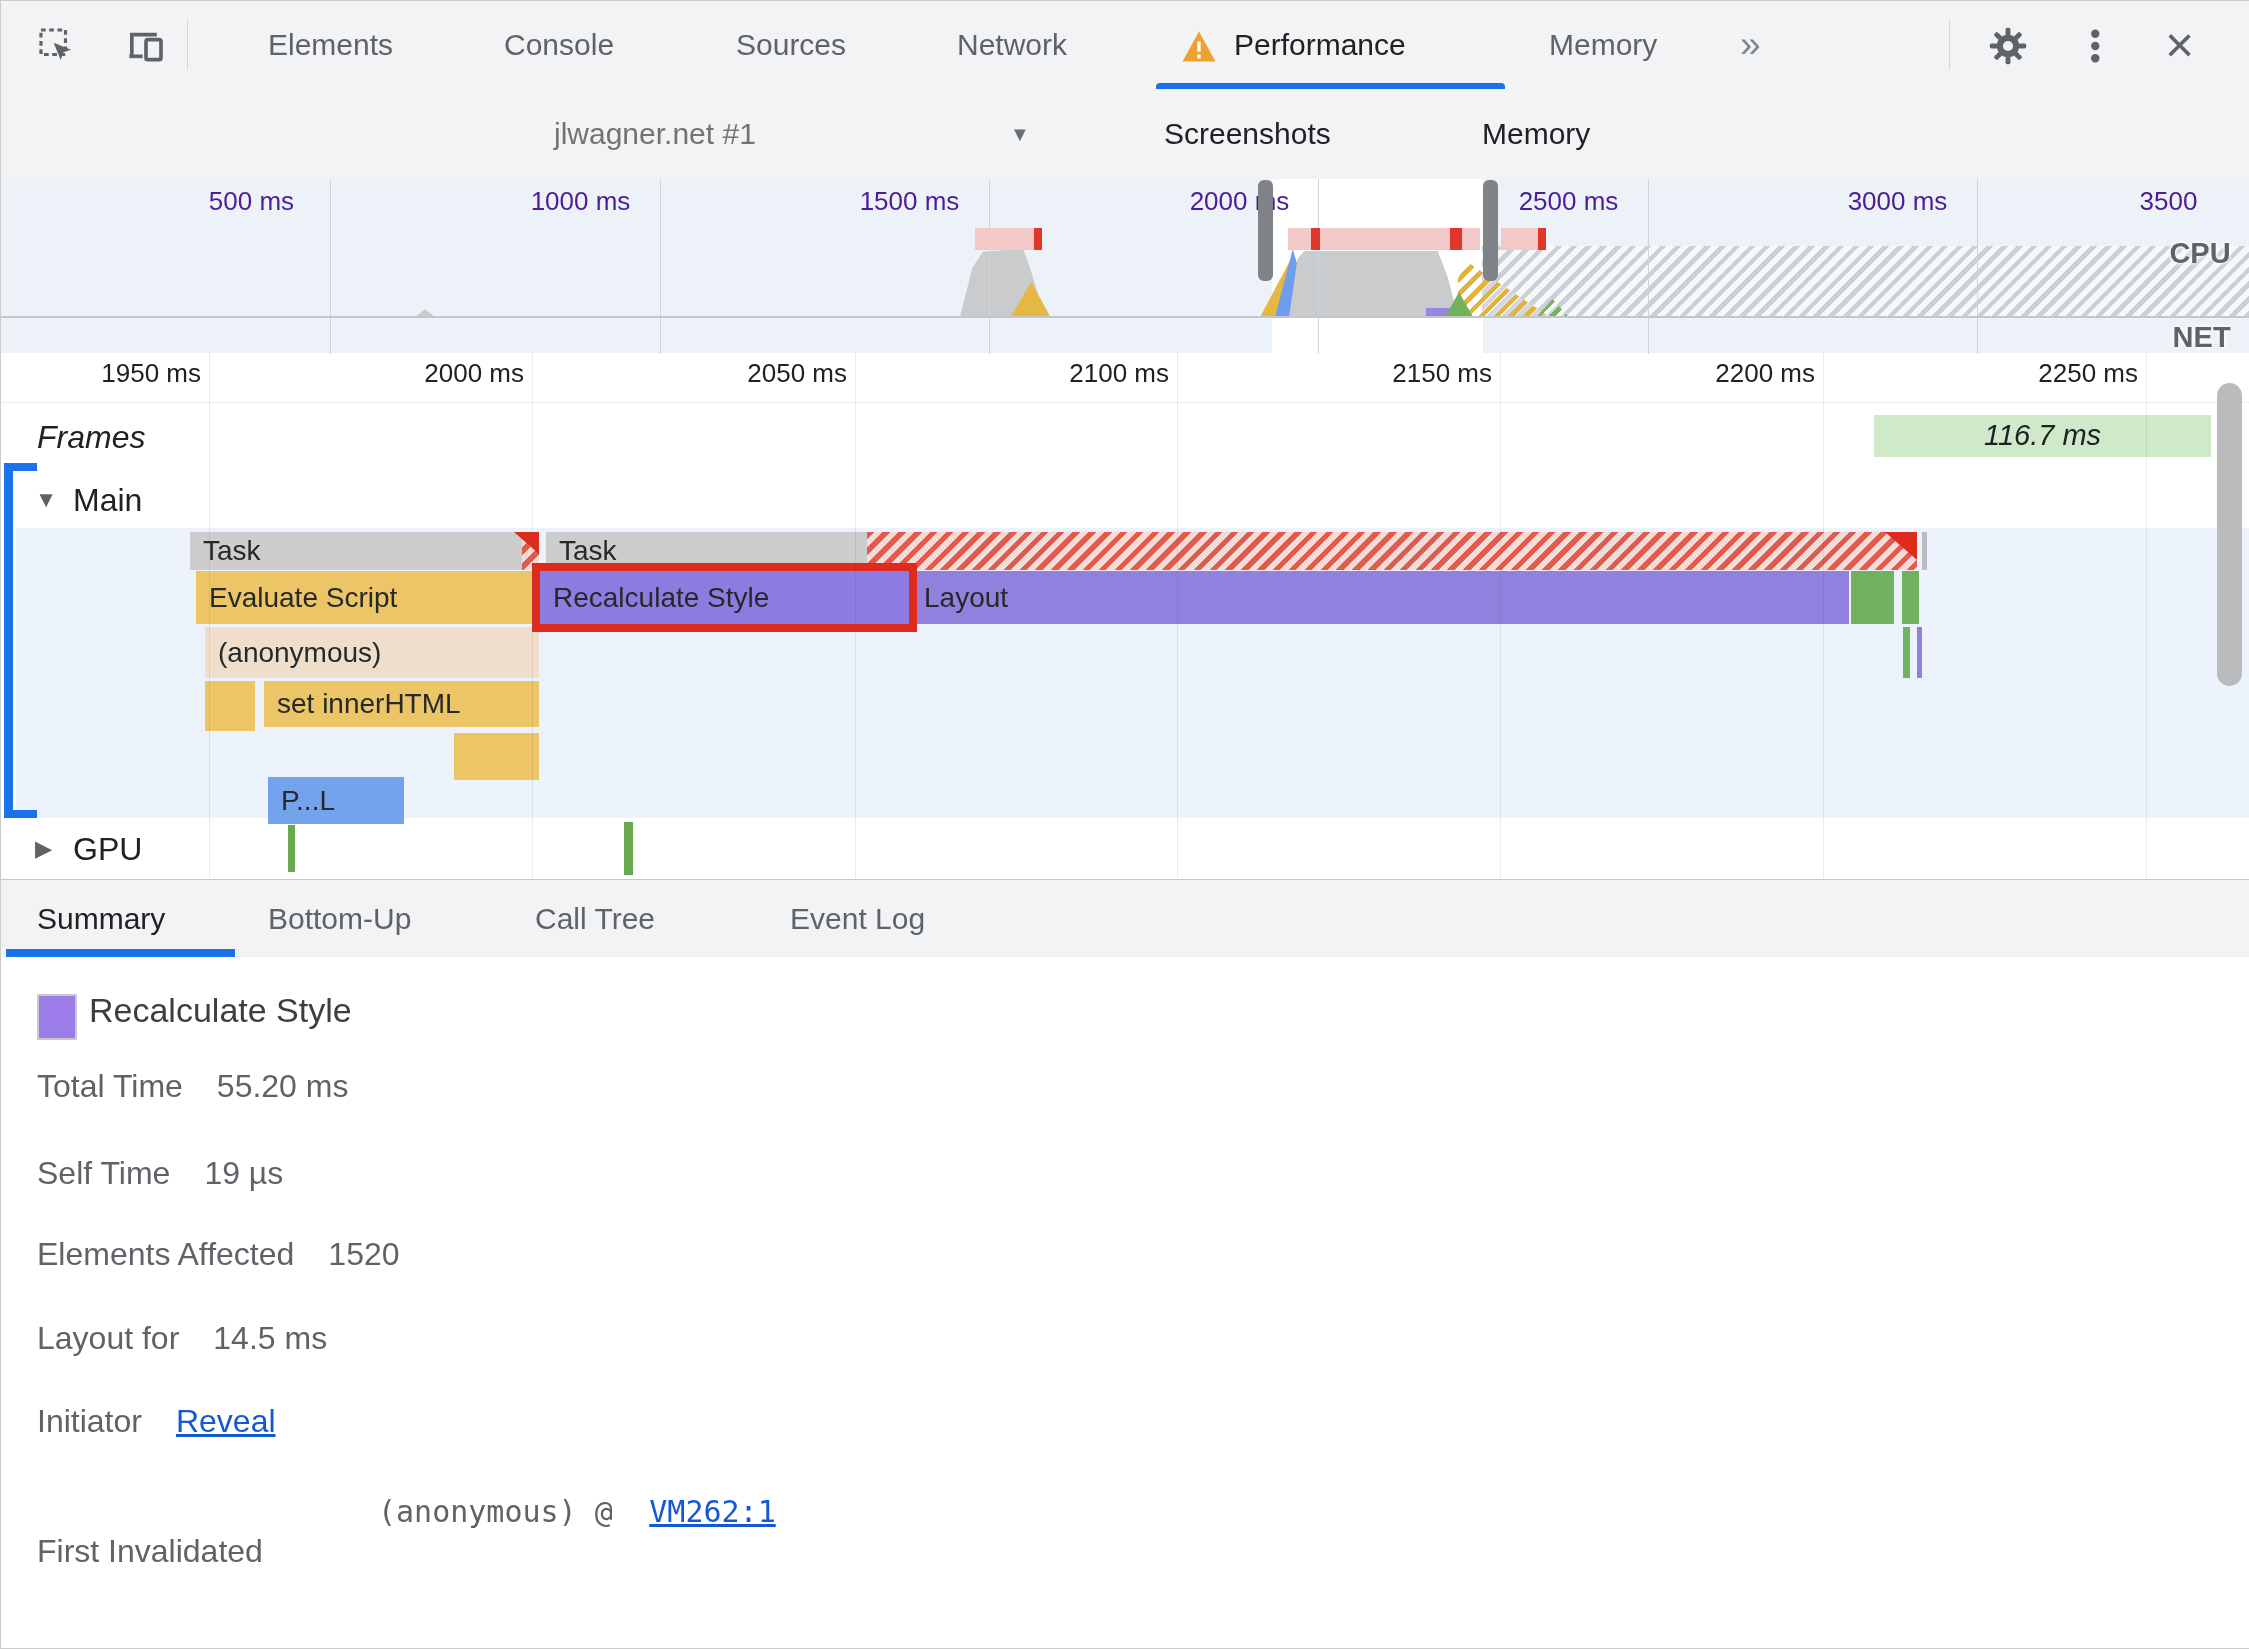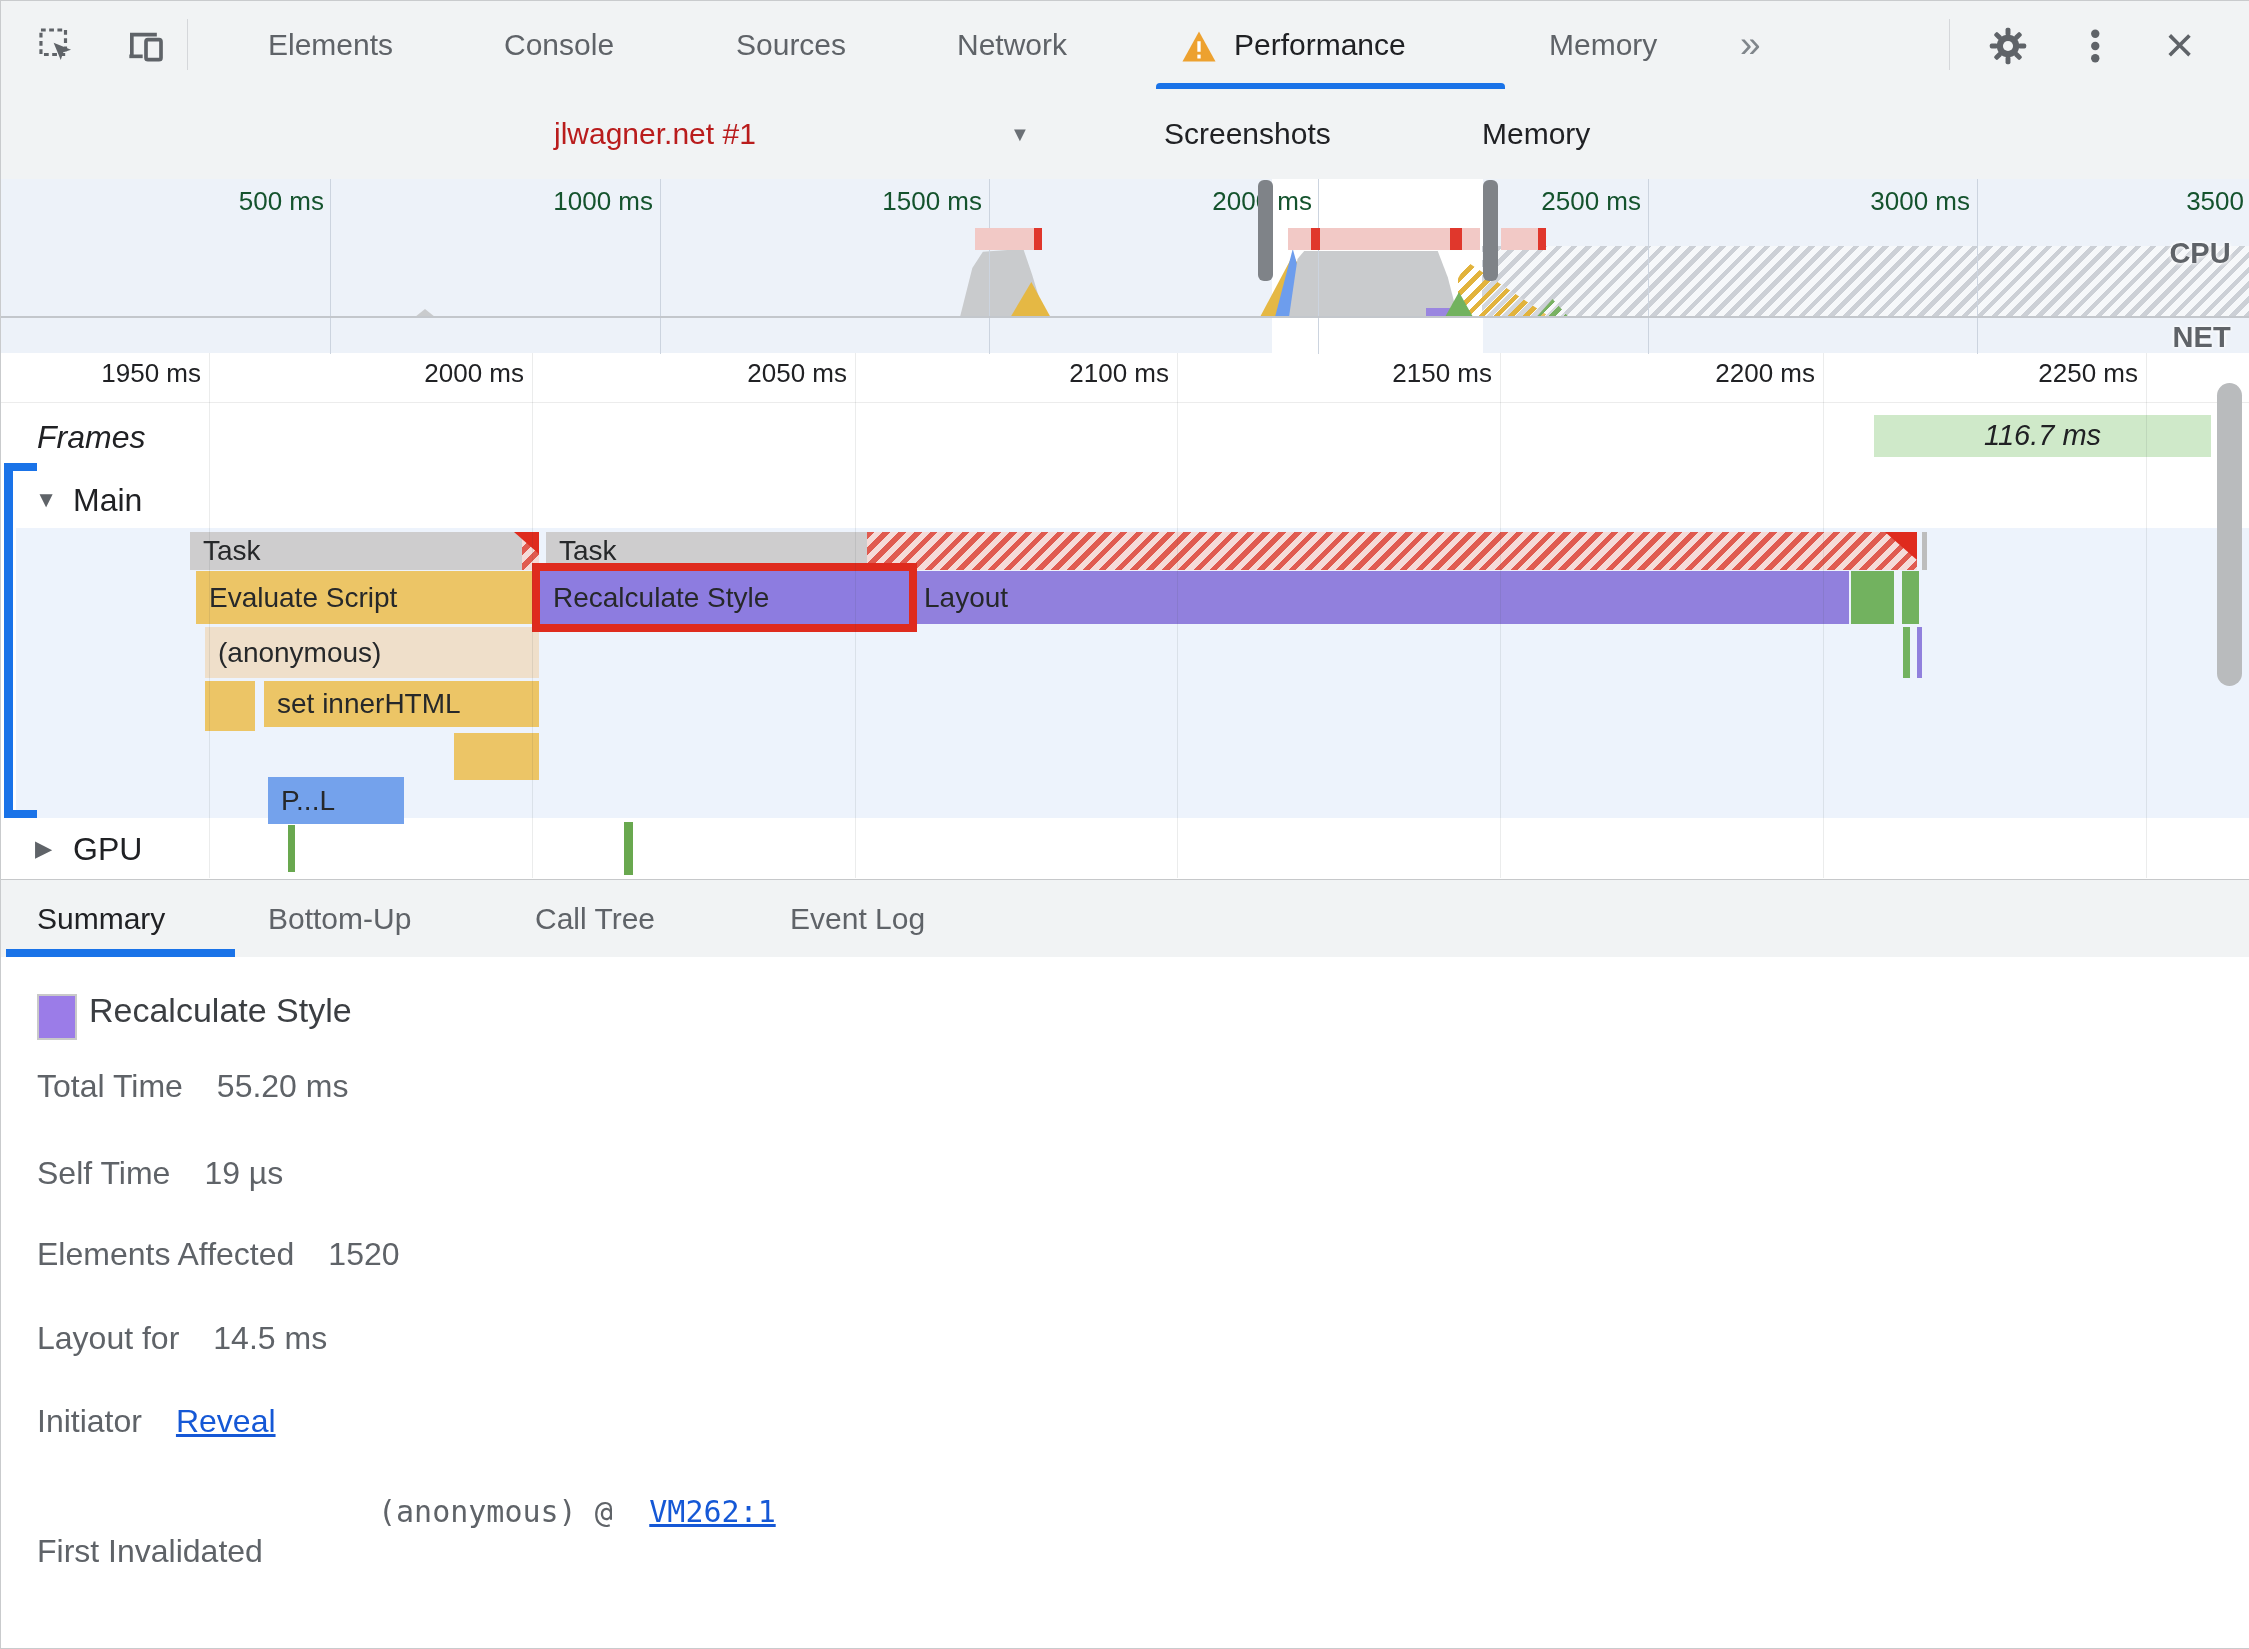--- a/index.html
+++ b/index.html
@@ -10,26 +10,26 @@
   
   .tabbar{left:0;top:0;width:100%;height:88px;background:#f1f3f4;border-bottom:1.3px solid #dadce0;}
   .tabbar .tab{position:absolute;top:0;height:88px;line-height:88px;font-size:30px;color:#5f6368;}
   .tabbar .tab.active{color:#202124;}
   .vsep{position:absolute;width:1.3px;background:#d5d7da;}
   .tab-underline{position:absolute;background:#1a73e8;height:6.6px;border-radius:4px 4px 0 0;}
   .icon-btn{position:absolute;display:flex;align-items:center;justify-content:center;}
   .glyph{color:#5f6368;}
   
   .toolbar{left:0;top:88px;width:100%;height:90px;background:#f1f3f4;border-bottom:1.3px solid #dadce0;}
-  .toolbar .label{position:absolute;font-size:30px;color:#b91c1c;height:90px;line-height:90px;}
+  .toolbar .label{position:absolute;font-size:30px;color:#737373;height:90px;line-height:90px;}
   .checkbox{position:absolute;top:117px;width:29px;height:29px;border:2px solid #70757a;border-radius:5.3px;background:#fff;}
   
   .overview{left:0;top:178px;width:100%;height:175px;background:#edf2f9;border-bottom:1.3px solid #d7dbe0;}
   .ov-grid{position:absolute;top:0;height:175px;width:1.3px;background:#ccd4df;z-index:3;}
-  .ov-label{position:absolute;top:6.6px;width:145px;text-align:right;font-size:26px;color:#14532d;z-index:6;}
+  .ov-label{position:absolute;top:6.6px;width:145px;text-align:center;font-size:26px;color:#4c1d95;z-index:6;}
   .ov-window{position:absolute;left:1271px;top:0;width:211px;height:175px;background:#fff;z-index:1;}
   .ov-handle{position:absolute;top:1.3px;width:14.5px;height:101px;background:#7f8388;border-radius:6px;z-index:7;}
   .pink-bar{position:absolute;top:49px;height:22.4px;background:#f2c9c6;z-index:5;}
   .red-seg{position:absolute;top:49px;height:22.4px;background:#e0372c;z-index:6;}
   .cpu-shape{position:absolute;z-index:2;}
   .gray-hatch{background:repeating-linear-gradient(135deg,#ccd0d6 0 4.6px,#f6f8fa 4.6px 10.5px);}
   .yellow-hatch{background:repeating-linear-gradient(135deg,#e2b33c 0 4.6px,rgba(255,255,255,.15) 4.6px 10.5px);}
   .green-hatch{background:repeating-linear-gradient(135deg,#79b163 0 4.6px,rgba(255,255,255,.2) 4.6px 10.5px);}
   .red-hatch{background:repeating-linear-gradient(135deg,#e05b50 0 5.3px,#f5dbd8 5.3px 11.2px);}
   .cpu-base{position:absolute;left:0;top:137px;width:100%;height:2px;background:#c3c7cc;z-index:4;}

